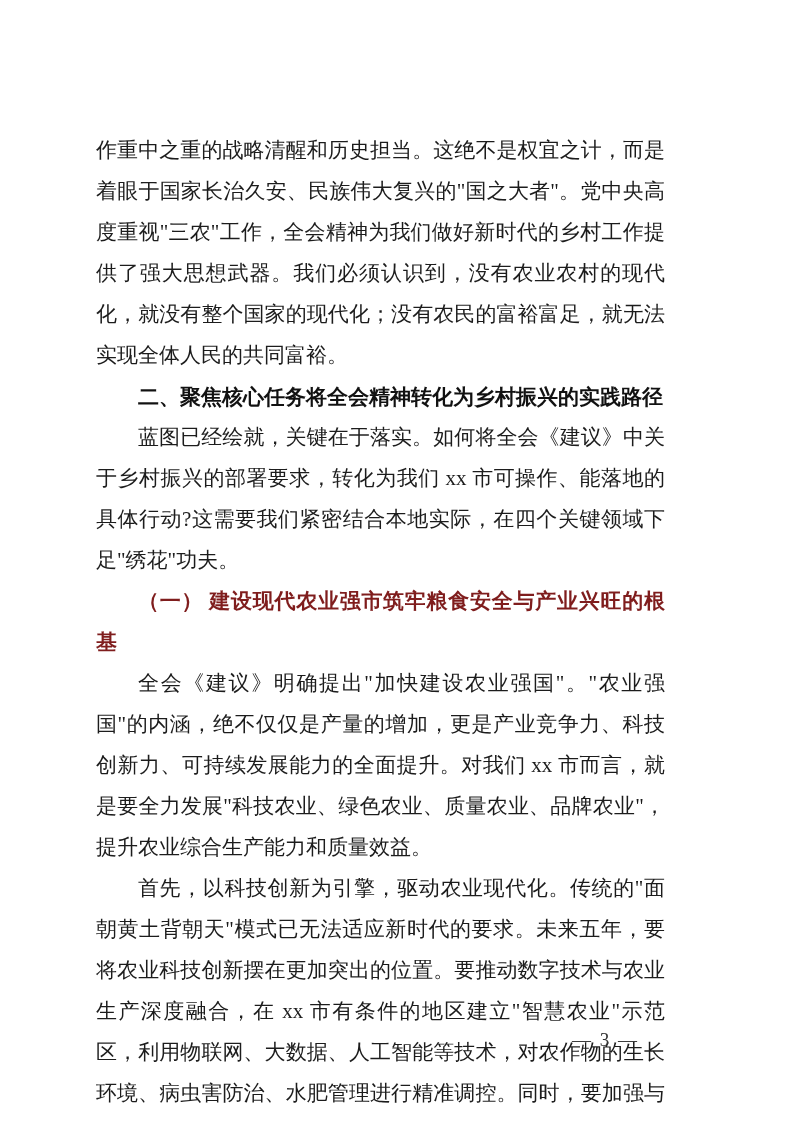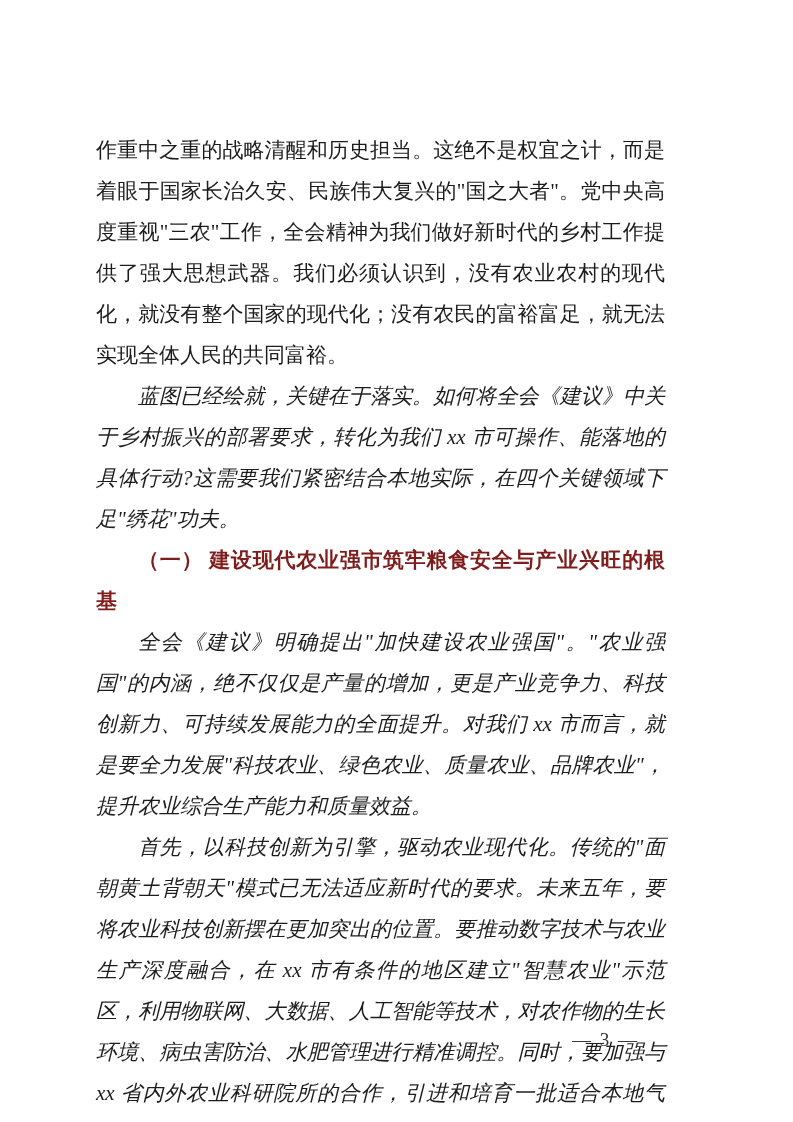--- a/index.html
+++ b/index.html
@@ -28,21 +28,21 @@
   }
   .block {
     margin: 0;
     font-size: 21px;
     line-height: 41px;
     text-align: justify;
     font-weight: normal;
     word-break: break-all;
   }
   .para { text-indent: 0; }
-  .para.indent { text-indent: 2em; font-style: italic; }
+  .para.indent { text-indent: 2em; }
   .h1 {
     font-family: "Liberation Sans", sans-serif;
     font-weight: bold;
     text-indent: 2em;
     color: #111111;
   }
   .h2 {
     font-family: "Liberation Serif", serif;
     font-weight: bold;
     text-indent: 2em;
@@ -58,20 +58,21 @@
     font-family: "Liberation Serif", serif;
     letter-spacing: 2px;
   }
 </style>
 </head>
 <body>
 
 <div class="page">
   <div class="doc-body">
       <p class="block para">作重中之重的战略清醒和历史担当。这绝不是权宜之计，而是着眼于国家长治久安、民族伟大复兴的"国之大者"。党中央高度重视"三农"工作，全会精神为我们做好新时代的乡村工作提供了强大思想武器。我们必须认识到，没有农业农村的现代化，就没有整个国家的现代化；没有农民的富裕富足，就无法实现全体人民的共同富裕。</p>
+      <h2 class="block h1">二、聚焦核心任务将全会精神转化为乡村振兴的实践路径</h2>
       <p class="block para indent">蓝图已经绘就，关键在于落实。如何将全会《建议》中关于乡村振兴的部署要求，转化为我们 xx 市可操作、能落地的具体行动?这需要我们紧密结合本地实际，在四个关键领域下足"绣花"功夫。</p>
       <h3 class="block h2">（一） 建设现代农业强市筑牢粮食安全与产业兴旺的根基</h3>
       <p class="block para indent">全会《建议》明确提出"加快建设农业强国"。"农业强国"的内涵，绝不仅仅是产量的增加，更是产业竞争力、科技创新力、可持续发展能力的全面提升。对我们 xx 市而言，就是要全力发展"科技农业、绿色农业、质量农业、品牌农业"，提升农业综合生产能力和质量效益。</p>
       <p class="block para indent">首先，以科技创新为引擎，驱动农业现代化。传统的"面朝黄土背朝天"模式已无法适应新时代的要求。未来五年，要将农业科技创新摆在更加突出的位置。要推动数字技术与农业生产深度融合，在 xx 市有条件的地区建立"智慧农业"示范区，利用物联网、大数据、人工智能等技术，对农作物的生长环境、病虫害防治、水肥管理进行精准调控。同时，要加强与 xx 省内外农业科研院所的合作，引进和培育一批适合本地气候土壤的优良品种，特别是在高附加值经济作物上实现突破，让科技真正成为农民增收致富的"金钥匙"。</p>
     </div>
   <div class="footer">
     <span>— 3 —</span>
   </div>
 </div>
 

